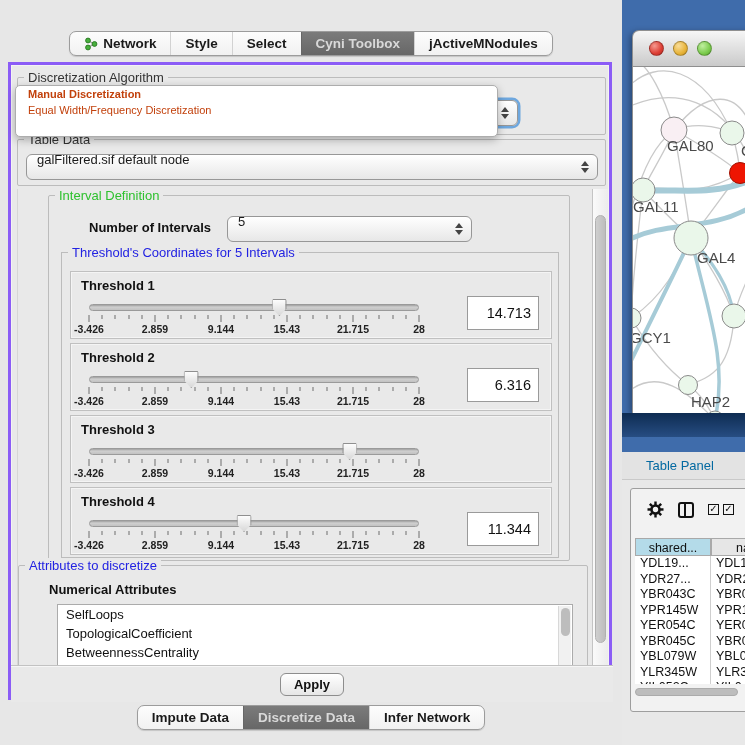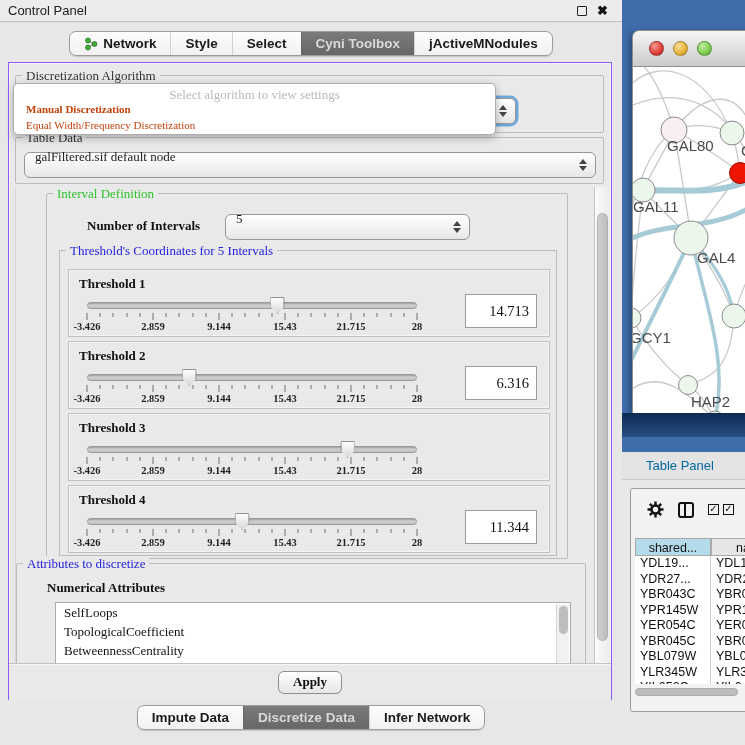--- a/index.html
+++ b/index.html
@@ -12,21 +12,21 @@
   .titlebar .title { font-size:13px; color:#1c1c1c; padding-left:8px; flex:1; }
   .float-icon { width:10px; height:10px; border:1.6px solid #222; border-radius:1px; margin-right:10px; }
   .close-icon { font-size:13px; font-weight:bold; color:#111; margin-right:14px; cursor:default; }
 
   .tabbar { position:absolute; top:31px; left:0; width:622px; display:flex; justify-content:center; }
   .tabbar-box { display:flex; border:1px solid #9c9c9c; border-radius:7px; overflow:hidden; background:linear-gradient(#fdfdfd,#f1f1f1); box-shadow:0 1px 1px rgba(0,0,0,.15); }
   .tab { font-size:13.5px; font-weight:bold; color:#1a1a1a; padding:4px 14px; display:flex; align-items:center; gap:5px; border-left:1px solid #d2d2d2; }
   .tab:first-child { border-left:none; }
   .tab.sel { background:linear-gradient(#7b7b7b,#676767); color:#d9d9d9; border-left-color:#676767; }
 
-  .content { position:absolute; left:8px; top:62px; width:604px; height:638px; background:#e9e9e9; border:1px solid #8b5cf6; box-shadow:inset 0 0 0 1px #f3f3f3;font-family:Liberation Serif, serif; }
+  .content { position:absolute; left:8px; top:62px; width:604px; height:638px; background:#e9e9e9; border:3px solid #8b5cf6; box-shadow:inset 0 0 0 1px #f3f3f3; }
 
   .group { position:absolute; border:1px solid #bcbcbc; border-radius:2px; }
   .group-label { position:absolute; top:-8px; left:6px; background:#e9e9e9; padding:0 4px; font-size:13px; }
   .lbl-dark { color:#333; }
   .lbl-green { color:#2ec12e; }
   .lbl-blue { color:#2222e2; }
 
   .algo-group { left:6px; top:12px; width:589px; height:58px; }
   .combo { position:relative; height:26px; border:1px solid #979797; border-radius:6px; background:linear-gradient(#ffffff,#e7e7e7); display:flex; align-items:center; font-size:13px; color:#1a1a1a; padding:0 22px 16px 10px; }
   .combo .arrows { position:absolute; right:8px; top:50%; transform:translateY(-50%); display:flex; flex-direction:column; gap:2px; }
@@ -108,25 +108,20 @@
   .hscroll { position:absolute; left:4px; top:199px; width:126px; height:9px; }
   .hthumb { position:absolute; left:0; top:0; width:103px; height:8px; border-radius:4px; background:#bdbdbd; border:1px solid #ababab; }
 </style>
 </head>
 <body>
 
 <div class="root">
 
   <div class="left-panel">
 
-    <div class="titlebar">
-      <span class="title">Control Panel</span>
-      <span class="float-icon"></span>
-      <span class="close-icon">✖</span>
-    </div>
 
     <div class="tabbar">
       <div class="tabbar-box" id="toptabs">
           <div class="tab">
             <svg width="14" height="14" viewBox="0 0 14 14">
               <line x1="4" y1="3.5" x2="10" y2="7" stroke="#9b9b9b" stroke-width="1.2"></line>
               <line x1="4" y1="10.5" x2="10" y2="7" stroke="#9b9b9b" stroke-width="1.2"></line>
               <circle cx="4" cy="3.5" r="2.4" fill="#47b03c" stroke="#2e7d27"></circle>
               <circle cx="4" cy="10.5" r="2.4" fill="#47b03c" stroke="#2e7d27"></circle>
               <circle cx="10.5" cy="7" r="2.4" fill="#47b03c" stroke="#2e7d27"></circle>
@@ -154,21 +149,20 @@
         <span class="group-label lbl-dark">Discretization Algorithm</span>
         <div class="combo algo-combo">
           <div class="arrows">
               <div class="arrow-up"></div>
               <div class="arrow-dn"></div>
             </div>
         </div>
       </div>
 
       <div class="popup">
-        <div class="popup-placeholder">Select algorithm to view settings</div>
         <div id="popupopts">
             <div class="popup-opt bold">Manual Discretization</div>
             <div class="popup-opt">Equal Width/Frequency Discretization</div>
           </div>
       </div>
 
       <div class="group tabledata-group">
         <span class="group-label lbl-dark">Table Data</span>
         <div class="combo tabledata-combo">
           <span>galFiltered.sif default node</span>

